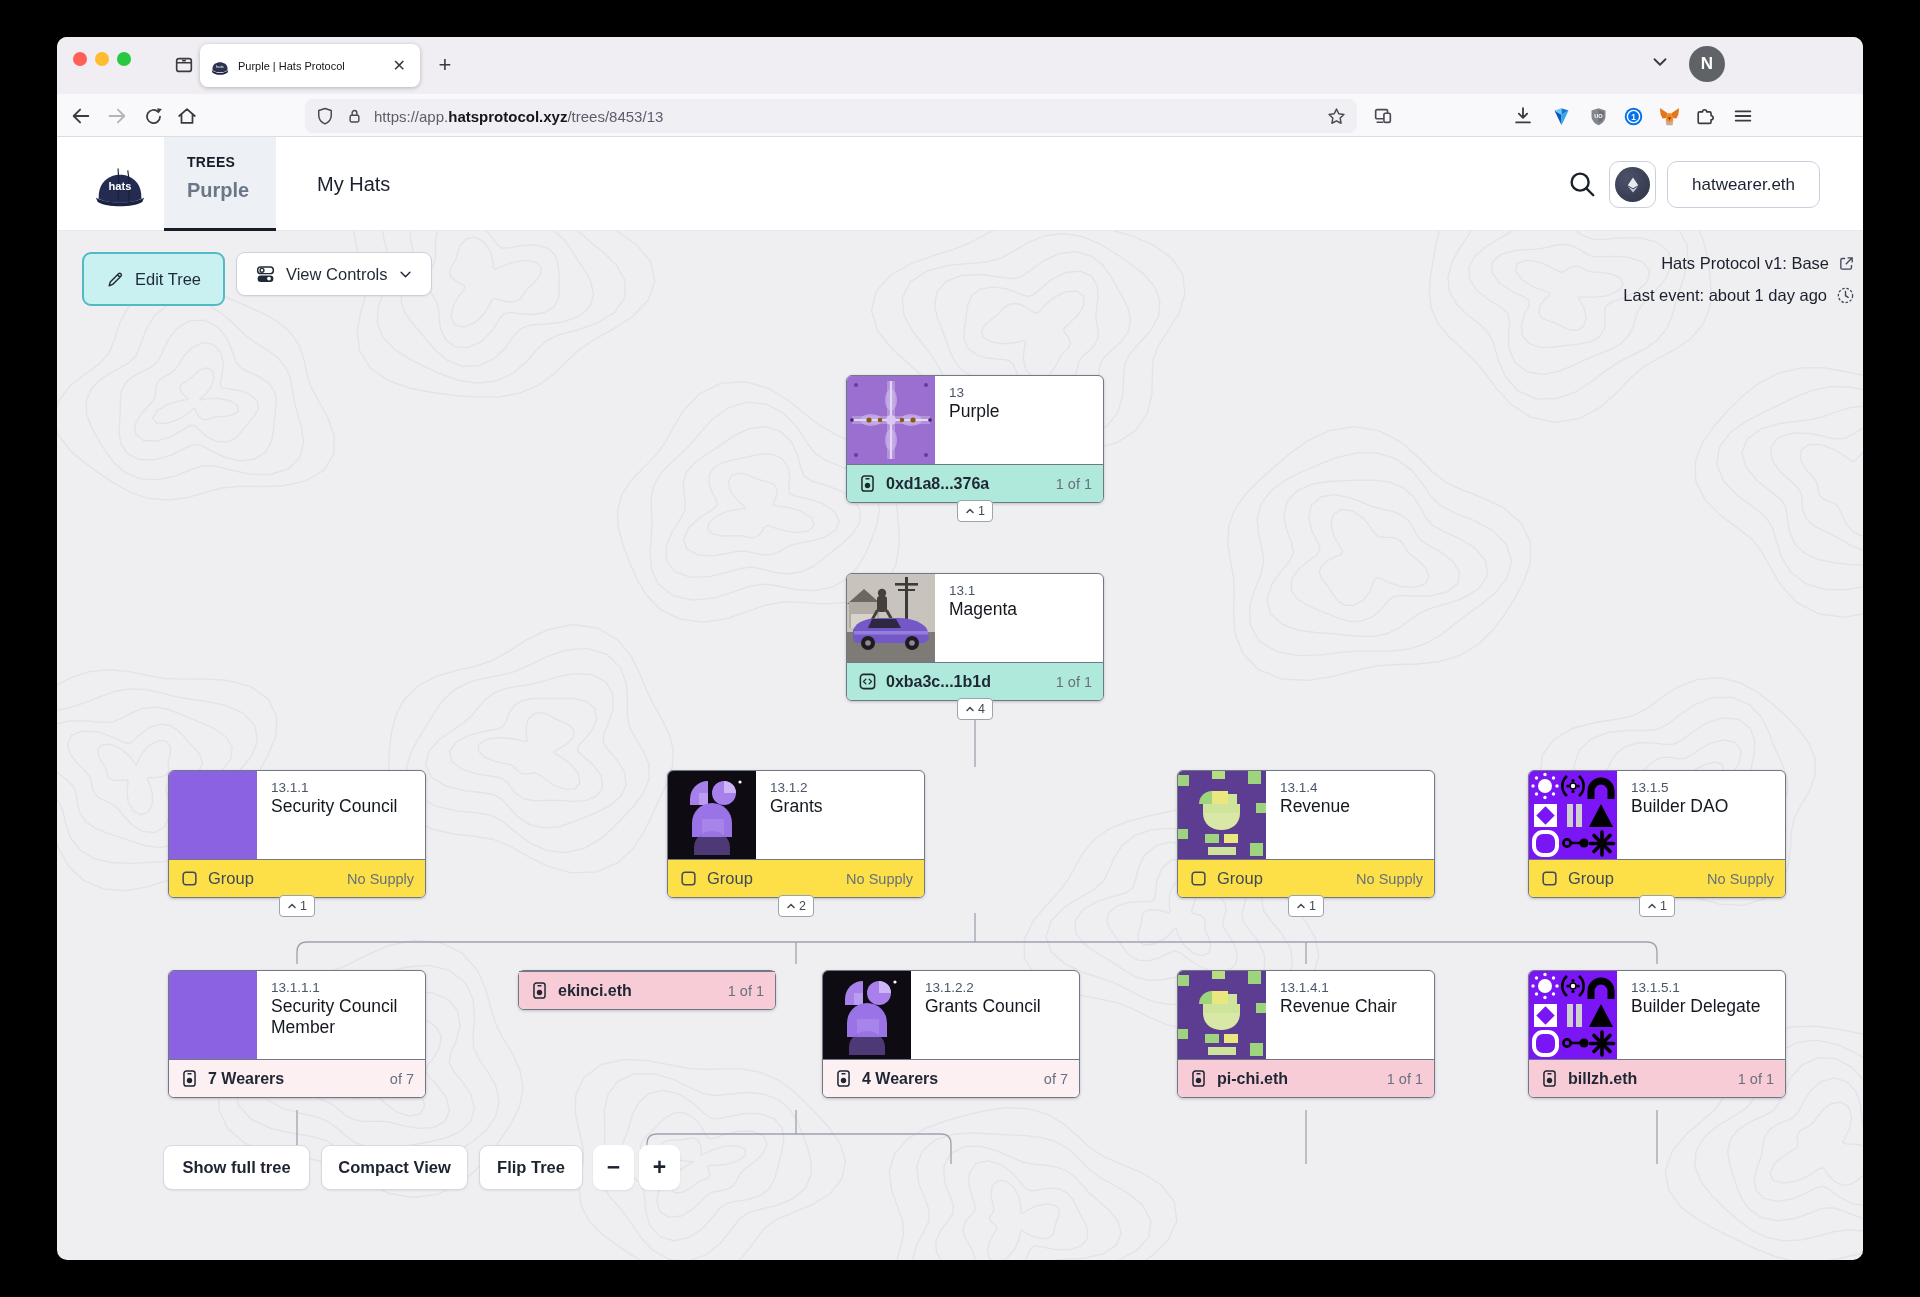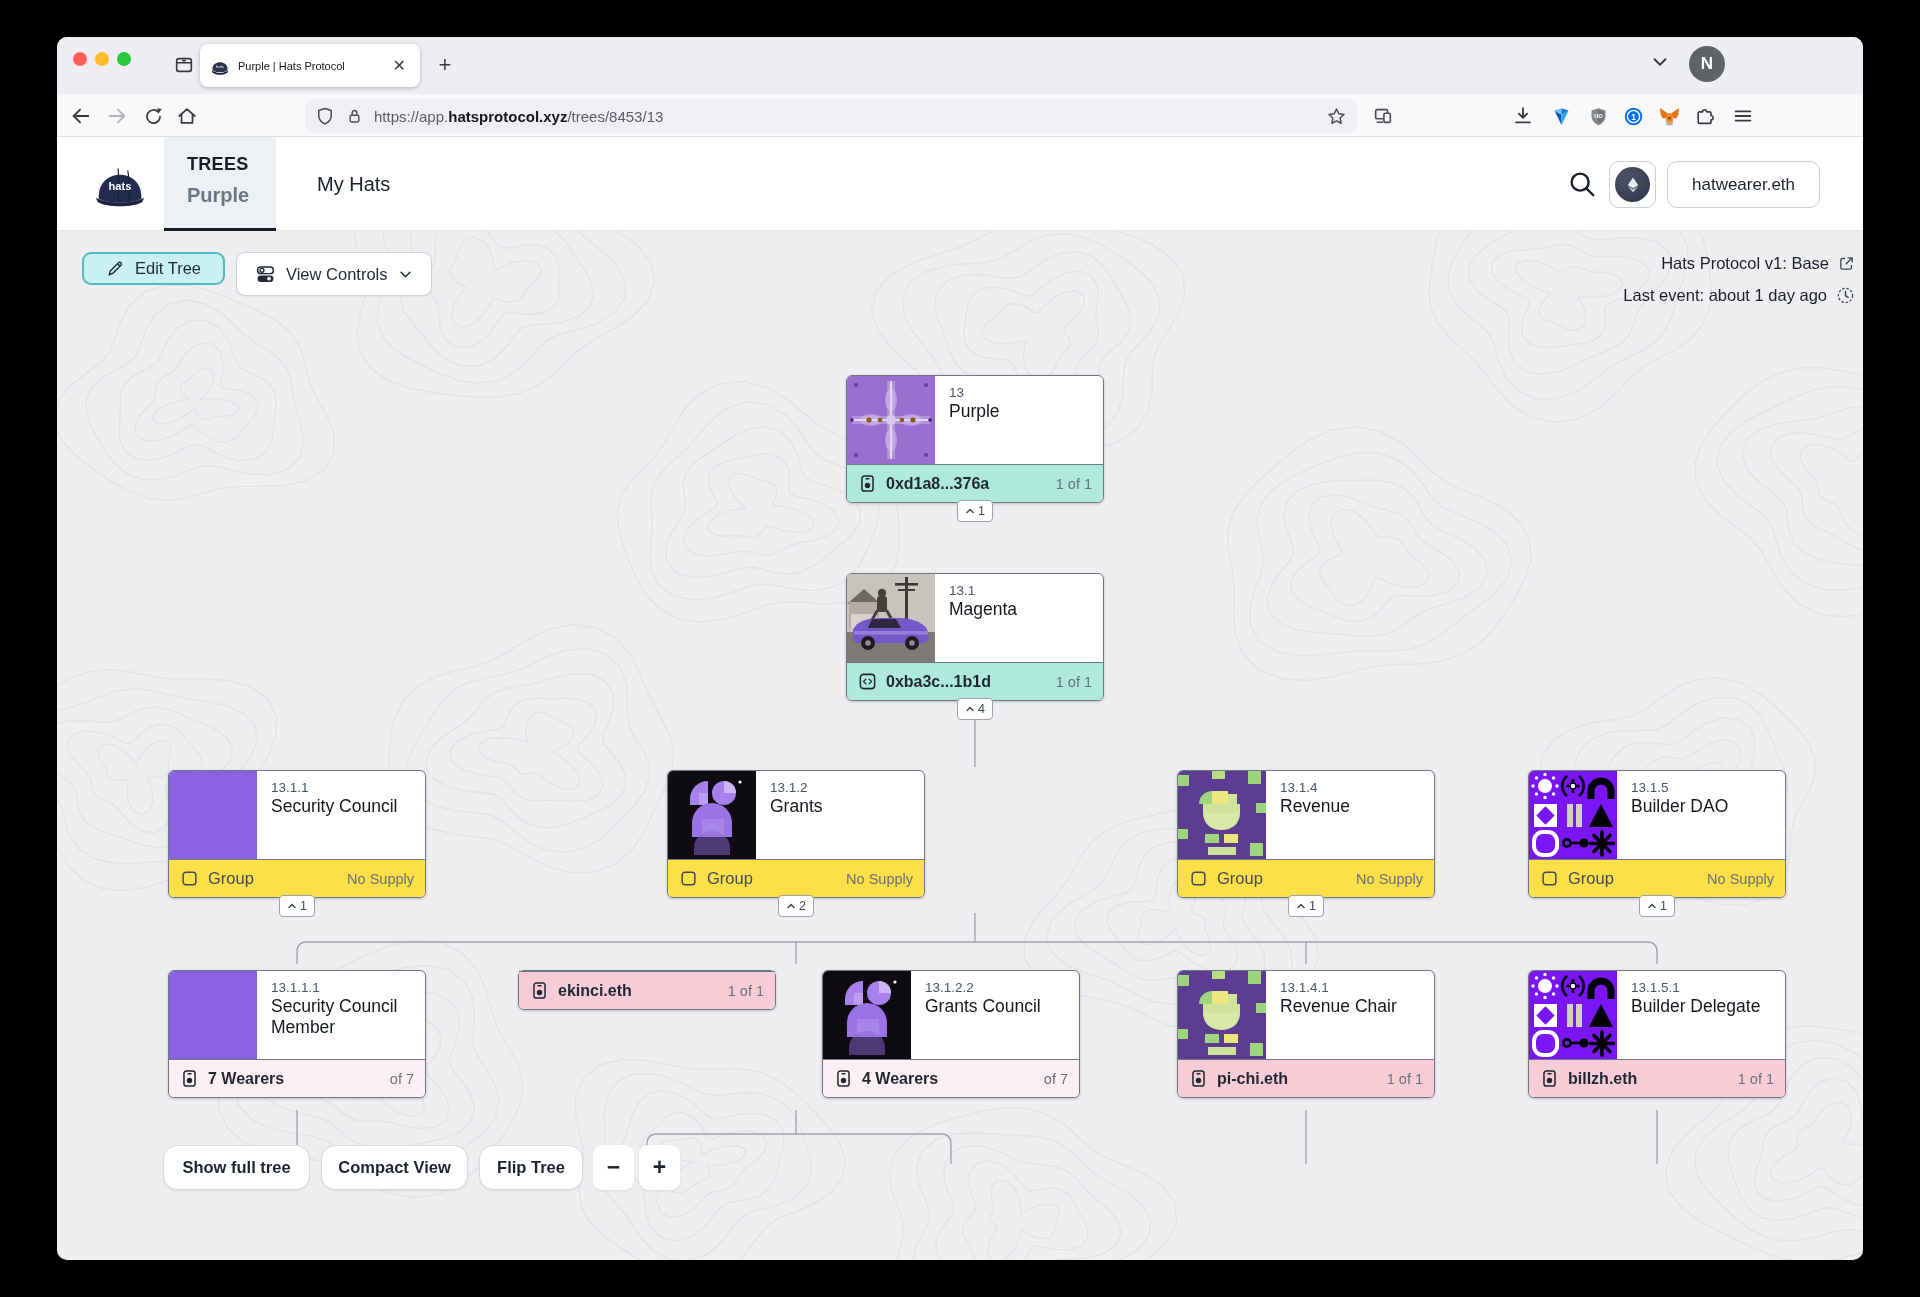--- a/index.html
+++ b/index.html
@@ -21,29 +21,29 @@
   .urlrow{position:absolute;left:0;top:57px;width:100%;height:43px;background:#f9f8fb;border-bottom:1px solid #dddce2;}
   .nav-icon{position:absolute;top:6px;width:32px;height:32px;display:flex;align-items:center;justify-content:center;border-radius:6px;}
   .urlbar{position:absolute;left:248px;top:5px;width:1052px;height:34px;background:#f0eff4;border-radius:8px;display:flex;align-items:center;padding:0 10px;}
   .urltext{font-size:15px;margin-left:10px;flex:1;white-space:nowrap;}
   .u-dim{color:#5b5d6b;}
   .u-domain{color:#16161d;font-weight:600;}
   
   .appheader{position:absolute;left:0;top:100px;width:100%;height:94px;background:#fff;border-bottom:1px solid #e5e8ee;}
   .brand{position:absolute;left:30px;top:4px;width:66px;height:84px;display:flex;align-items:center;justify-content:center;}
   .trees-tab{position:absolute;left:107px;top:0;width:112px;height:94px;background:#edf1f6;border-bottom:3px solid #171c28;padding:17px 0 0 23px;}
-  .trees-label{font-size:18px;font-weight:700;color:#171c28;letter-spacing:.3px;}
+  .trees-label{font-size:14px;font-weight:700;color:#171c28;letter-spacing:.3px;}
   .trees-name{font-size:20px;font-weight:600;color:#6b7687;margin-top:9px;}
   .myhats{position:absolute;left:260px;top:0;height:94px;display:flex;align-items:center;font-size:20px;font-weight:400;color:#1a202c;}
   .search-btn{position:absolute;left:1506px;top:28px;width:38px;height:38px;display:flex;align-items:center;justify-content:center;}
   .eth-btn{position:absolute;left:1552px;top:24px;width:47px;height:47px;border:1px solid #c9d0db;border-radius:10px;display:flex;align-items:center;justify-content:center;background:#fff;}
   .eth-circle{width:35px;height:35px;border-radius:50%;background:radial-gradient(circle at 35% 30%,#4b5268,#2f3447);display:flex;align-items:center;justify-content:center;}
   .account-btn{position:absolute;left:1610px;top:24px;height:47px;border:1px solid #c9d0db;border-radius:10px;background:#fff;display:flex;align-items:center;padding:0 24px;font-size:17px;color:#1c2330;}
   
-  .edit-tree{position:absolute;left:25px;top:215px;height:33px;background:#c9f1f2;border:2px solid #53b9c4;border-radius:9px;display:flex;align-items:center;gap:10px;padding:0 22px;font-size:16.5px;font-weight:500;color:#1f2937;z-index:3;}
+  .edit-tree{position:absolute;left:25px;top:215px;height:54px;background:#c9f1f2;border:2px solid #53b9c4;border-radius:9px;display:flex;align-items:center;gap:10px;padding:0 22px;font-size:16.5px;font-weight:500;color:#1f2937;z-index:3;}
   .view-controls{position:absolute;left:179px;top:215px;height:44px;background:#fff;border:1px solid #cbd2dc;border-radius:9px;display:flex;align-items:center;gap:10px;padding:0 18px;font-size:16.5px;font-weight:500;color:#1f2937;z-index:3;box-shadow:0 1px 2px rgba(0,0,0,.06);}
   .meta{position:absolute;right:8px;top:210px;text-align:right;z-index:3;}
   .meta-line{display:flex;align-items:center;justify-content:flex-end;gap:9px;font-size:16.5px;color:#1a202c;height:32px;}
   
   .content{position:absolute;left:0;top:194px;width:1806px;height:1029px;overflow:hidden;}
   #topo{position:absolute;left:0;top:0;z-index:0;}
   #edges{position:absolute;left:0;top:0;z-index:1;}
   .card{position:absolute;width:258px;background:#fff;border:1px solid #6f7887;border-radius:6px;box-shadow:0 1px 3px rgba(20,24,33,.22);z-index:2;}
   .card-top{display:flex;height:88px;}
   .art{width:88px;height:88px;flex:0 0 88px;border-radius:5px 0 0 0;overflow:hidden;}
@@ -54,21 +54,21 @@
   .card-footer{height:38px;border-top:1px solid #6f7887;display:flex;align-items:center;padding:0 11px;border-radius:0 0 5px 5px;gap:9px;}
   .f-label{font-weight:700;font-size:16px;color:#1f2733;white-space:nowrap;}
   .f-value{margin-left:auto;font-size:14.5px;color:#67707e;white-space:nowrap;}
   .teal{background:#aee9db;}
   .gray{background:#fde047;}
   .gray .f-label{font-weight:400;color:#3f4a59;font-size:16.5px;}
   .pink{background:#f8ccd6;}
   .lightpink{background:#fdf0f2;}
   .child-tab{position:absolute;left:50%;top:calc(100% - 2px);transform:translateX(-50%);height:22px;background:#fff;border:1px solid #9aa3b0;border-radius:4px;display:flex;align-items:center;gap:3px;padding:0 7px;font-size:12.5px;color:#3f4a59;z-index:3;}
   
-  .treebtn{position:absolute;height:45px;background:#fff;border:1px solid #d6d9e0;border-radius:14px;display:flex;align-items:center;justify-content:center;font-size:16.5px;font-weight:700;color:#1d2430;z-index:3;box-shadow:0 1px 2px rgba(0,0,0,.07);}
+  .treebtn{position:absolute;height:45px;background:#fff;border:1px solid #d6d9e0;border-radius:9px;display:flex;align-items:center;justify-content:center;font-size:16.5px;font-weight:700;color:#1d2430;z-index:3;box-shadow:0 1px 2px rgba(0,0,0,.07);}
   .zoombtn{position:absolute;width:41px;height:45px;background:#fff;border:none;border-radius:9px;display:flex;align-items:center;justify-content:center;font-size:23px;font-weight:700;color:#1d2430;z-index:3;box-shadow:0 1px 2px rgba(0,0,0,.08);}
   svg.sicon{display:block;}
 </style>
 </head>
 <body>
 
 <div class="window">
 
   <div class="tabbar">
     <div class="traffic t-red"></div>

